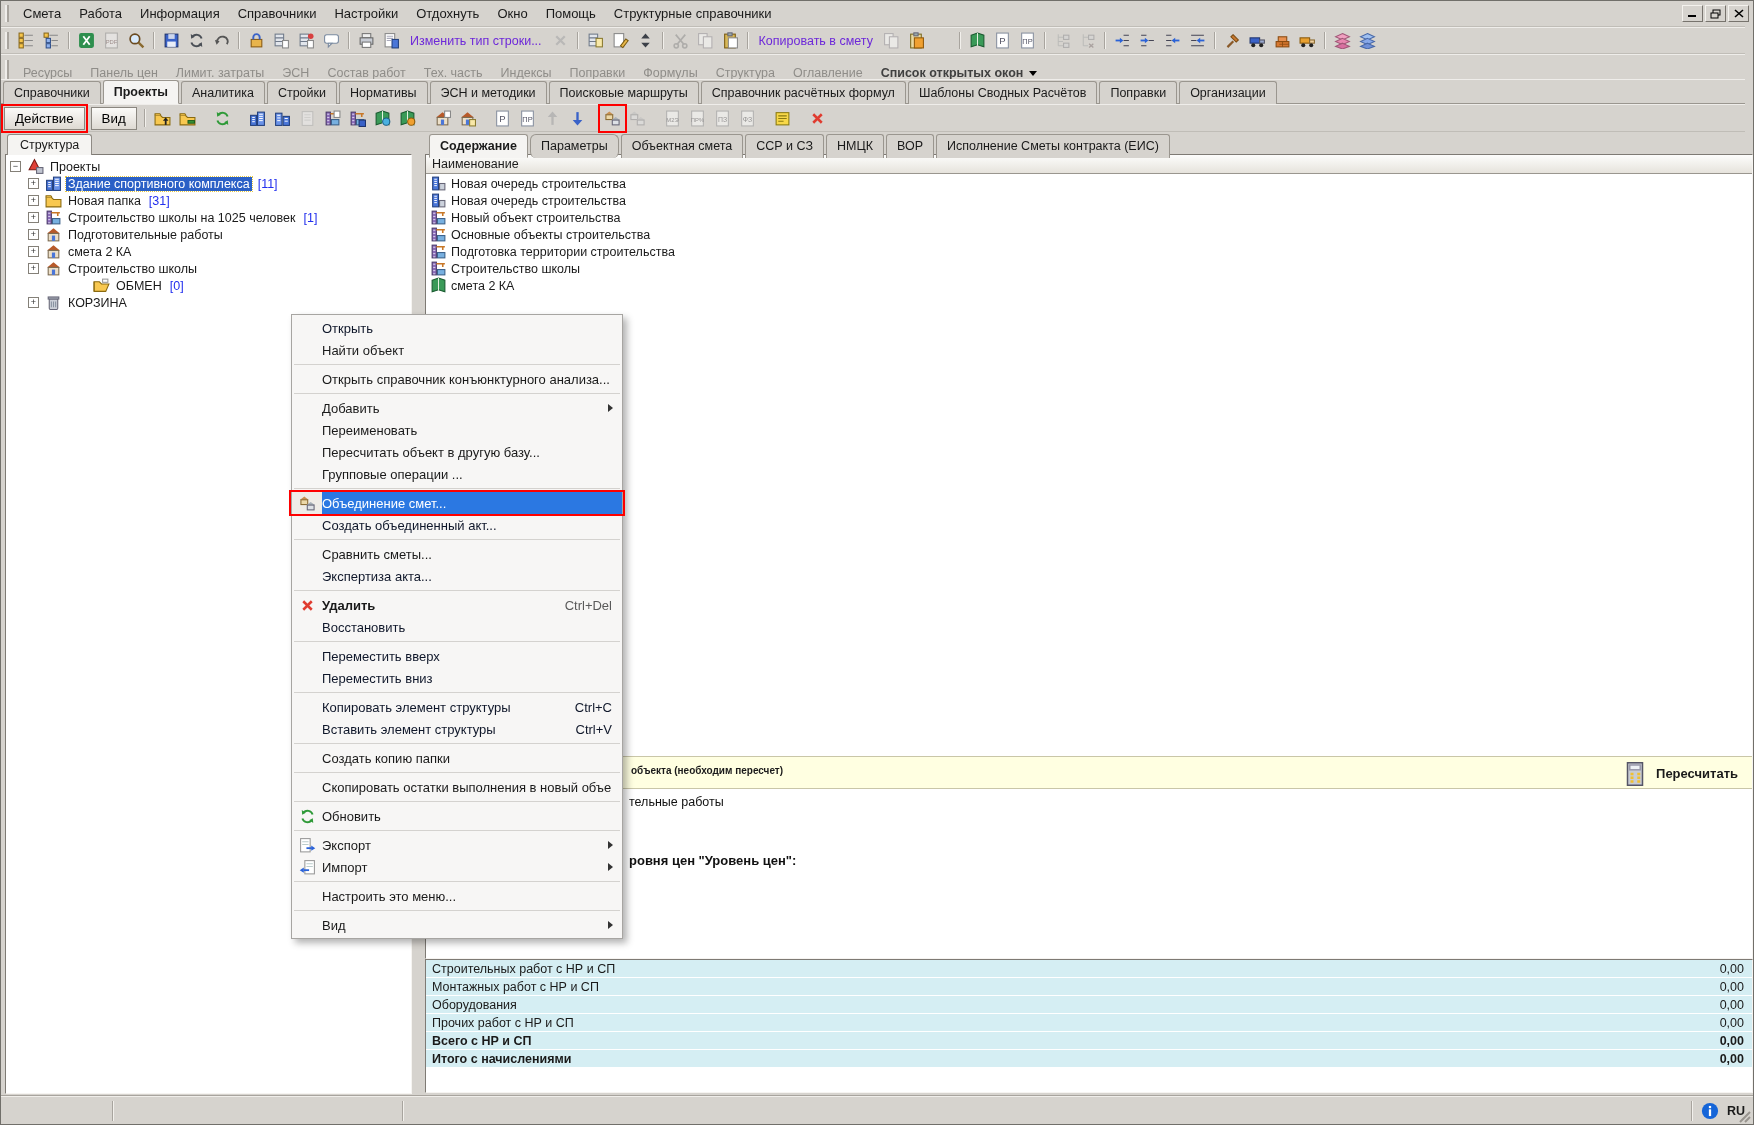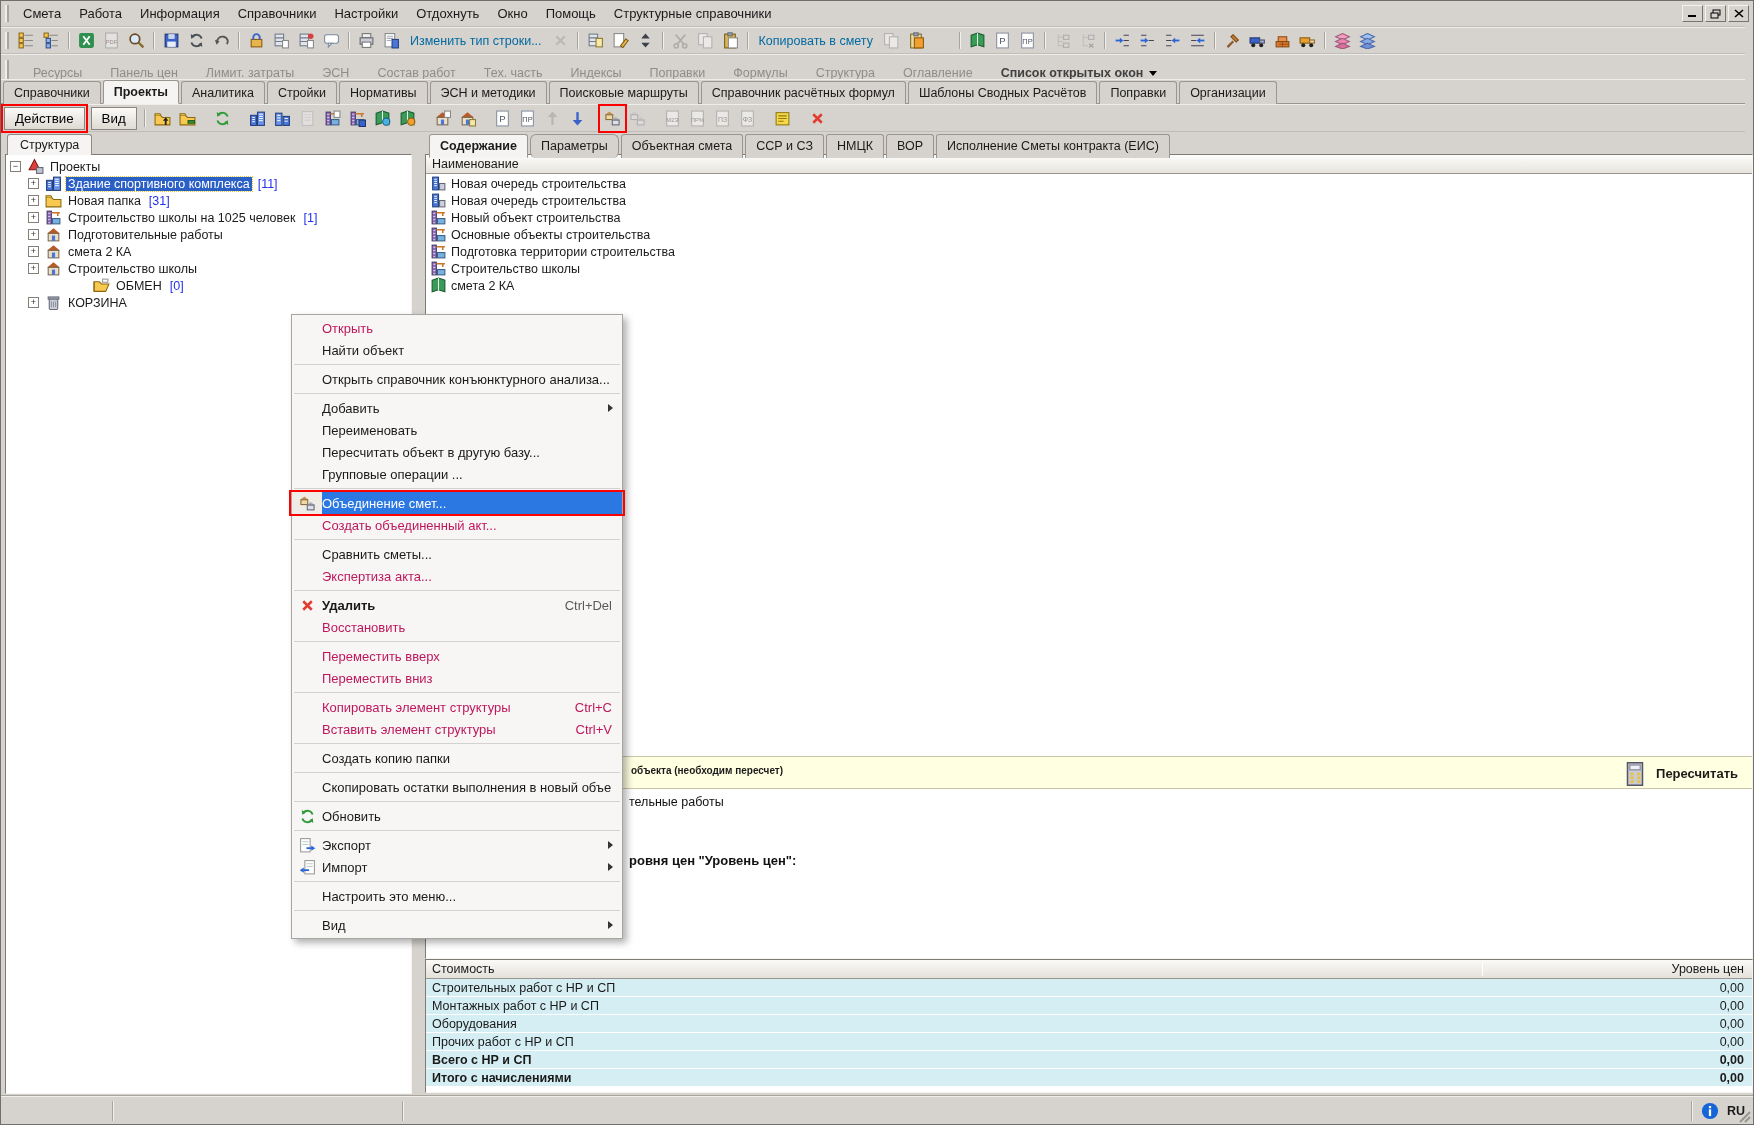--- a/index.html
+++ b/index.html
@@ -11,36 +11,36 @@
   .bar{position:absolute;left:0;right:8px;display:flex;align-items:center;
        border-top:1px solid #efedea;border-bottom:1px solid #c0bdb7;background:#d6d3ce;}
   .grip{width:4px;height:70%;border-left:2px solid #efedea;border-right:2px solid #a8a49e;margin:0 5px 0 4px;}
   .vsep{width:2px;height:70%;border-left:1px solid #a8a49e;border-right:1px solid #f2f0ec;margin:0 4px;}
   .menubar{top:0;height:26px;border-top:none;}
   .menu-item{padding:3px 9px;font-size:13px;cursor:default;}
   .winbtns{position:absolute;right:4px;top:4px;display:flex;gap:2px;}
   .winbtn{width:21px;height:17px;background:#d6d3ce;border:1px solid;border-color:#f4f2ee #77736d #77736d #f4f2ee;
           display:flex;align-items:center;justify-content:center;}
   .toolbar1{top:26px;height:27px;}
-  .navrow{top:53px;height:38px;gap:10px;}
+  .navrow{top:53px;height:38px;}
   .nav-item{margin:0 9px;color:#8f8d89;white-space:nowrap;}
   .nav-item.on{color:#404040;font-weight:bold;}
   .darr{display:inline-block;width:0;height:0;border-left:4px solid transparent;border-right:4px solid transparent;border-top:5px solid #000;margin-left:6px;vertical-align:middle;}
   .tabsrow{top:78px;height:25px;align-items:flex-end;padding-left:2px;border-bottom:1px solid #9a968f;}
   .ttab{padding:4px 10px 4px;border:1px solid #9a968f;border-bottom:none;background:#d6d3ce;margin-right:2px;
         border-radius:3px 3px 0 0;white-space:nowrap;position:relative;top:1px;}
   .ttab.on{background:#f5f4f2;font-weight:bold;border-bottom:1px solid #f5f4f2;}
   .actionbar{top:103px;height:28px;}
   .abtn{border:1px solid #8a867f;background:linear-gradient(#fbfaf8,#dedad3);padding:3px 10px;margin:0 3px;white-space:nowrap;}
   .red-annot{outline:2px solid #fe0000;outline-offset:1px;}
   
   .ic{width:23px;height:23px;display:inline-flex;align-items:center;justify-content:center;margin:0 1px;flex:0 0 auto;}
   .ic svg{display:block;}
   .dis{opacity:.5;filter:grayscale(.8);}
-  .tlabel{color:#0369a1;margin:0 6px;white-space:nowrap;}
+  .tlabel{color:#6d28d9;margin:0 6px;white-space:nowrap;}
   .gap{width:26px;}
   
   .panelbox{position:absolute;background:#fff;border:1px solid;border-color:#7e7a74 #f6f4f1 #f6f4f1 #7e7a74;}
   .sidetab{position:absolute;background:#f5f4f2;border:1px solid #8f8b85;border-bottom:none;padding:3px 12px;border-radius:3px 3px 0 0;z-index:2;}
   .tree{position:absolute;left:5px;top:157px;width:402px;}
   .trow{height:17px;display:flex;align-items:center;white-space:nowrap;}
   .expander{width:11px;height:11px;border:1px solid #848078;background:#fff;font-size:9px;line-height:9px;text-align:center;color:#333;margin-right:4px;flex:0 0 auto;}
   .noexp{width:15px;flex:0 0 auto;}
   .trow .ticon{width:18px;height:16px;margin-right:4px;flex:0 0 auto;}
   .tlab{padding:0 2px;}
@@ -74,21 +74,21 @@
   .sseg{height:100%;}
   .ru{font-weight:bold;margin:0 8px;}
   .gripcorner{position:absolute;right:2px;bottom:2px;}
   
   .cmenu{position:absolute;left:290px;top:313px;width:332px;background:#f7f6f5;border:1px solid #a7a5a2;
          box-shadow:4px 4px 7px rgba(0,0,0,.30);padding:2px 0;z-index:50;font-size:13px;}
   .mi{height:22px;display:flex;align-items:center;position:relative;padding-right:10px;}
   .mi .gutter{width:30px;height:22px;flex:0 0 auto;display:flex;align-items:center;justify-content:center;}
   .mi .mlab{flex:1 1 auto;white-space:nowrap;overflow:hidden;}
   .mi .accel{margin-left:18px;color:#5a5a5a;}
-  .mi.dis2 .mlab,.mi.dis2 .accel{color:#be185d;}
+  .mi.dis2 .mlab,.mi.dis2 .accel{color:#0f172a;}
   .mi.hl{background:#2b78e2;}
   .mi.hl .mlab{color:#fff;}
   .mi.hl .gutter{background:#efece7;}
   .mi.b .mlab{font-weight:bold;}
   .mi .subarr{width:0;height:0;border-top:4px solid transparent;border-bottom:4px solid transparent;border-left:5px solid #333;position:absolute;right:9px;}
   .msep{height:1px;background:#d4d2cf;margin:3px 2px;}
   .redbox{position:absolute;left:-3px;right:-3px;top:-2px;bottom:-2px;border:2px solid #fe0000;pointer-events:none;z-index:5;}
 </style>
 </head>
 <body>
@@ -810,25 +810,20 @@
             <path d="M5 8h2M5 10.5h2M5 13h2M9.5 8h2M9.5 10.5h2M9.5 13h2" stroke="#f0c030" stroke-width="1.6"></path>
           </svg></span>
       <b>Пересчитать</b>
     </span>
   </div>
 
   <div class="noteline" style="left:628px;top:794px;">тельные работы</div>
   <div class="noteline" style="left:628px;top:852px;font-weight:bold;font-size:13px;">ровня цен "Уровень цен":</div>
 
   <div class="panelbox" style="left:424px;top:958px;width:1328px;height:134px;">
-    <div class="totals-head">
-      <span>Стоимость</span>
-      <span class="coldiv"></span>
-      <span class="right">Уровень цен</span>
-    </div>
     <div id="totrows">
         <div class="totrow">
           <span>Строительных работ с НР и СП</span>
           <span class="val">0,00</span>
         </div>
         <div class="totrow">
           <span>Монтажных работ с НР и СП</span>
           <span class="val">0,00</span>
         </div>
         <div class="totrow">

